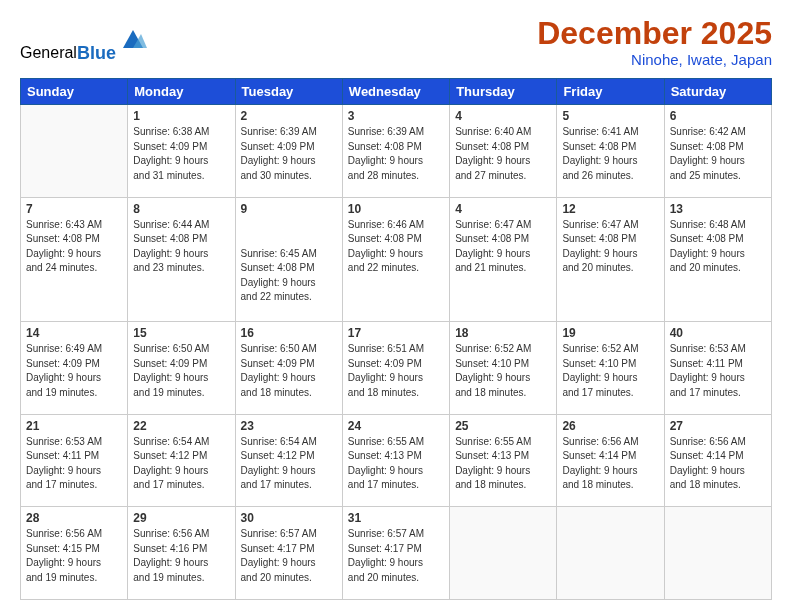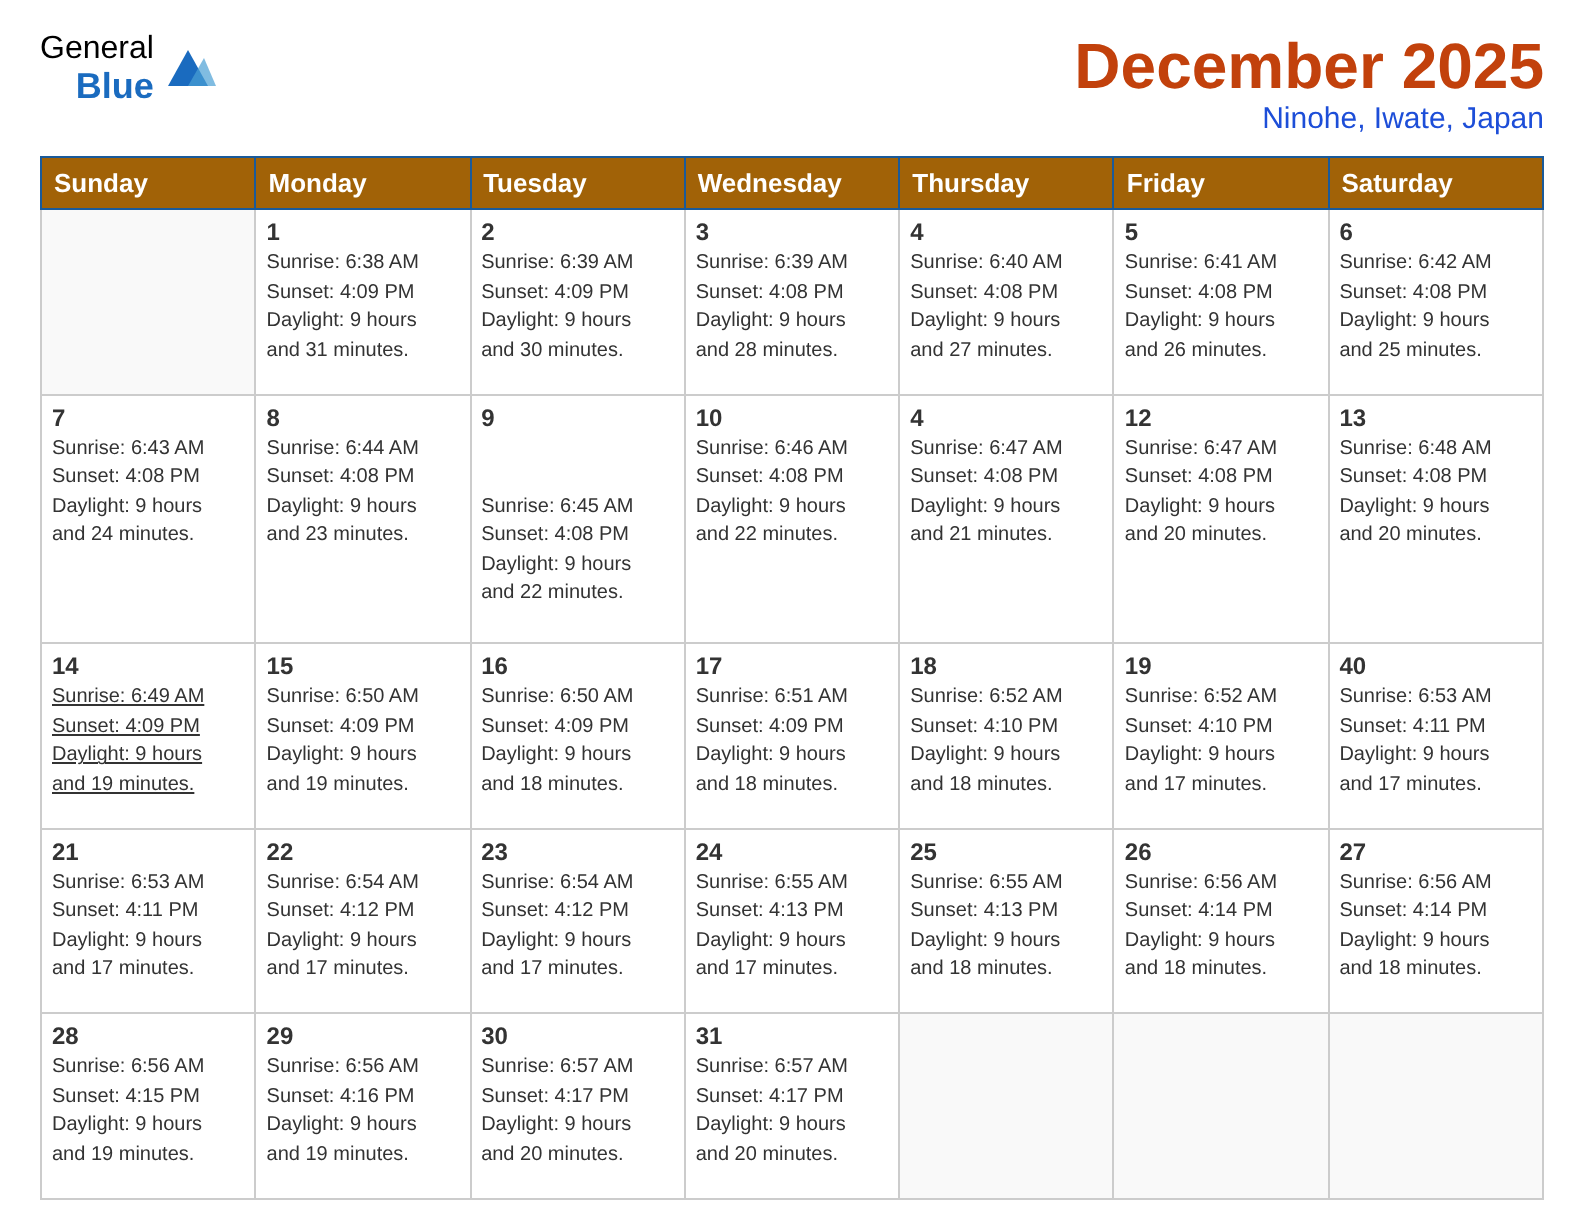--- a/index.html
+++ b/index.html
@@ -22,22 +22,23 @@
       justify-content: space-between;
       align-items: flex-start;
       margin-bottom: 10px;
     }
     .logo {
       display: flex;
       align-items: center;
     }
     .logo-text {
       display: flex;
-      flex-direction: column;
+      flex-direction: row;
       line-height: 1.1;
+      margin-top: 28px;
     }
     .logo-blue {
       font-size: 18px;
       font-weight: bold;
       color: #1a6bbf;
       text-align: right;
     }
     .logo-icon {
       width: 28px;
       height: 28px;
@@ -56,21 +57,21 @@
     .location {
       font-size: 15px;
       color: #1d4ed8;
     }
     .calendar {
       width: 100%;
       border-collapse: collapse;
       flex: 1;
     }
     .calendar th {
-      background-color: #a16207;
+      background-color: #1d4ed8;
       color: #fff;
       text-align: left;
       padding: 5px 6px;
       font-size: 13px;
       font-weight: bold;
       border: 1px solid #1a5a9a;
     }
     .calendar td {
       vertical-align: top;
       border: 1px solid #ccc;
@@ -223,21 +224,21 @@
             <span class="day-number">13</span>
             <div class="day-info" style="white-space: pre-line;">Sunrise: 6:48 AM
 Sunset: 4:08 PM
 Daylight: 9 hours
 and 20 minutes.</div>
           </td>
         </tr>
         <tr>
           <td>
             <span class="day-number">14</span>
-            <div class="day-info" style="white-space: pre-line; text-decoration: underline;">Sunrise: 6:49 AM
+            <div class="day-info" style="white-space: pre-line;">Sunrise: 6:49 AM
 Sunset: 4:09 PM
 Daylight: 9 hours
 and 19 minutes.</div>
           </td>
           <td>
             <span class="day-number">15</span>
             <div class="day-info" style="white-space: pre-line;">Sunrise: 6:50 AM
 Sunset: 4:09 PM
 Daylight: 9 hours
 and 19 minutes.</div>

